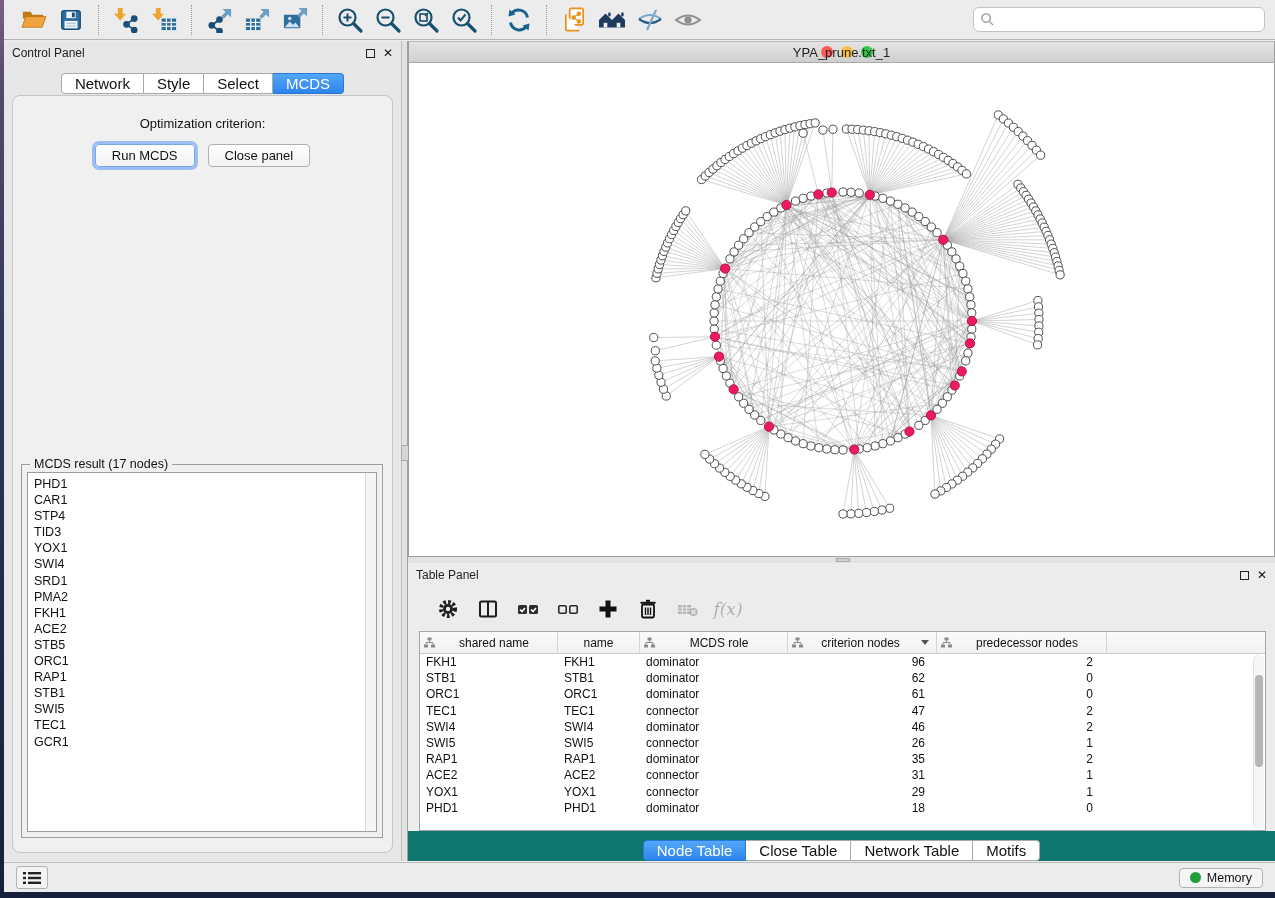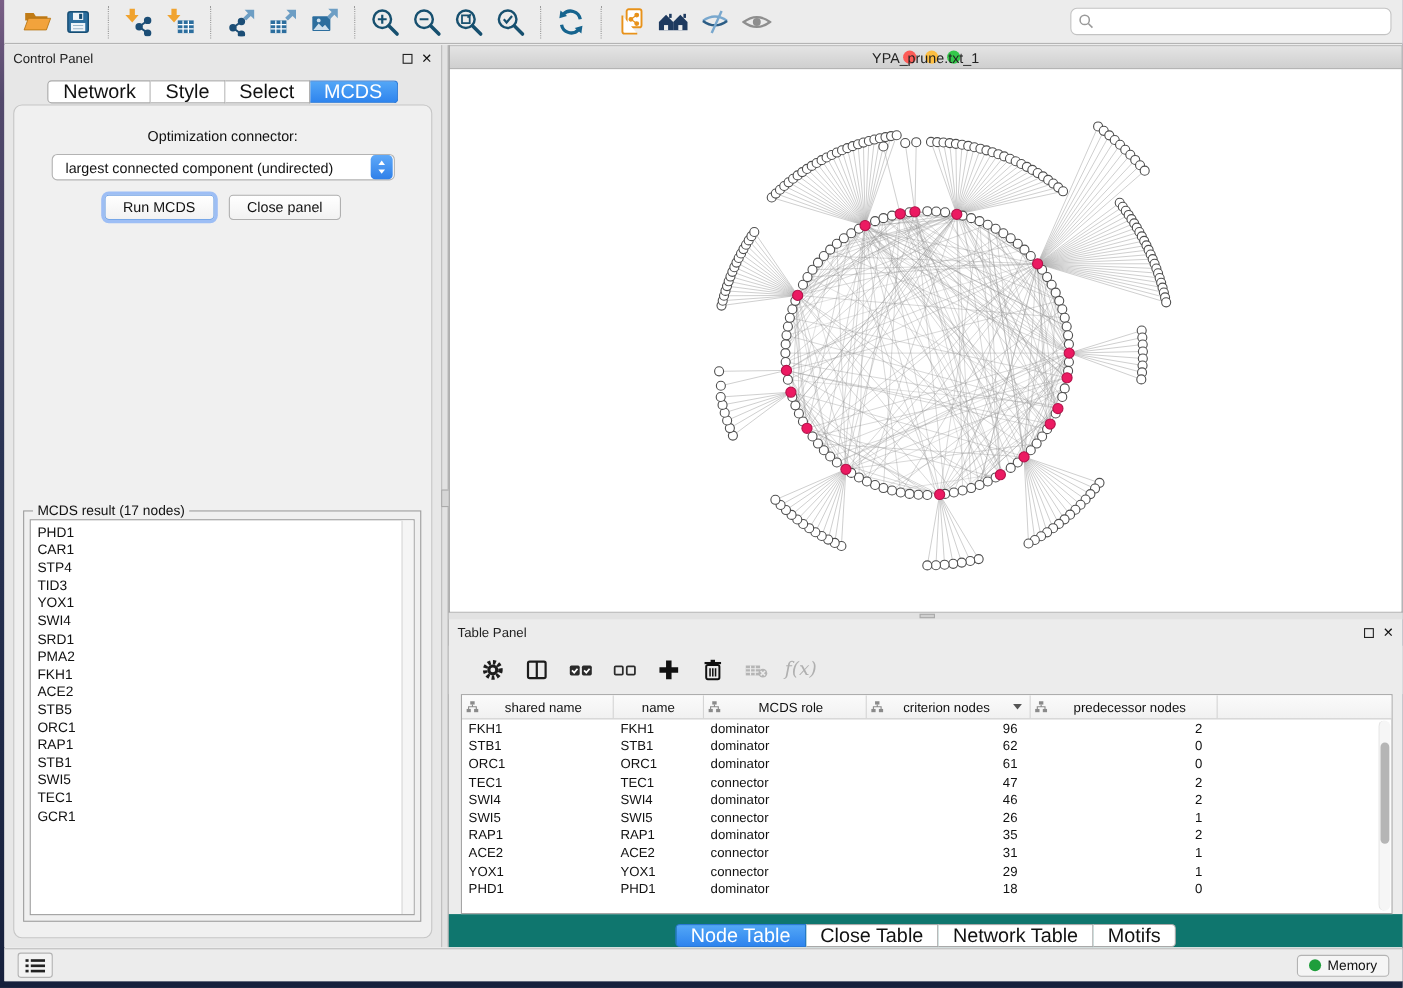--- a/index.html
+++ b/index.html
@@ -23,21 +23,21 @@
   .content{position:absolute;top:41px;left:0;right:0;bottom:31px;}
 
   
   .control-panel{position:absolute;left:0;top:0;bottom:0;width:397px;background:#e7e7e7;}
   .panel-titlebar{height:24px;display:flex;align-items:center;padding:0 8px;}
   .panel-title{font-size:12px;color:#222;}
   .wbtns{margin-left:auto;display:flex;align-items:center;gap:8px;}
   .wbtn-float{width:9px;height:9px;border:1.5px solid #222;display:inline-block;}
   .wbtn-close{font-size:12px;font-weight:bold;color:#111;line-height:10px;}
   .seg-row{display:flex;justify-content:center;margin-top:8px;}
-  .seg-tab{font-size:18px;color:#111;background:#fff;border:1px solid #a9a9a9;border-left:none;
+  .seg-tab{font-size:15px;color:#111;background:#fff;border:1px solid #a9a9a9;border-left:none;
     padding:2px 13px;line-height:15px;}
   .seg-tab:first-child{border-left:1px solid #a9a9a9;border-radius:4px 0 0 4px;}
   .seg-tab:last-child{border-radius:0 4px 4px 0;}
   .seg-tab.active{background:linear-gradient(#53a7f7,#2e84ee);color:#fff;border-color:#2a78d6;}
   .cp-body{position:absolute;left:8px;right:8px;top:54px;bottom:8px;background:#f0f0f0;
     border:1px solid #c6c6c6;border-radius:8px;}
   .opt-label{text-align:center;font-size:13px;color:#111;margin-top:20px;}
   .dropdown{margin:9px auto 0;width:312px;height:24px;background:#fff;border:1px solid #b3b3b3;
     border-radius:5px;display:flex;align-items:center;position:relative;}
   .dropdown .dd-text{font-size:13px;color:#111;padding-left:12px;flex:1;white-space:nowrap;}
@@ -281,30 +281,21 @@
           <span class="wbtn-close">✕</span>
         </span>
       </div>
       <div class="seg-row">
           <div class="seg-tab">Network</div>
           <div class="seg-tab">Style</div>
           <div class="seg-tab">Select</div>
           <div class="seg-tab active">MCDS</div>
         </div>
       <div class="cp-body">
-        <div class="opt-label">Optimization connector:</div>
-        <div class="dropdown">
-          <span class="dd-text">largest connected component (undirected)</span>
-          <span class="dd-stepper">
-            <svg width="8" height="14" viewBox="0 0 8 14">
-                <path d="M4 1 L7 5 H1 z" fill="#fff"></path>
-                <path d="M4 13 L1 9 h6 z" fill="#fff"></path>
-              </svg>
-          </span>
-        </div>
+        <div class="opt-label">Optimization criterion:</div>
         <div class="btn-row">
           <button class="pushbtn focused">Run MCDS</button>
           <button class="pushbtn">Close panel</button>
         </div>
         <div class="groupbox">
           <span class="legend">MCDS result (17 nodes)</span>
           <div class="listbox">
             <ul>
                 <li>PHD1</li>
                 <li>CAR1</li>

